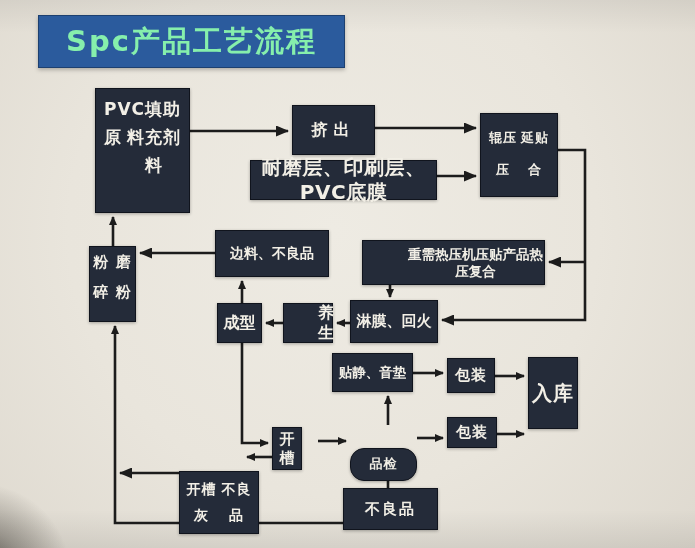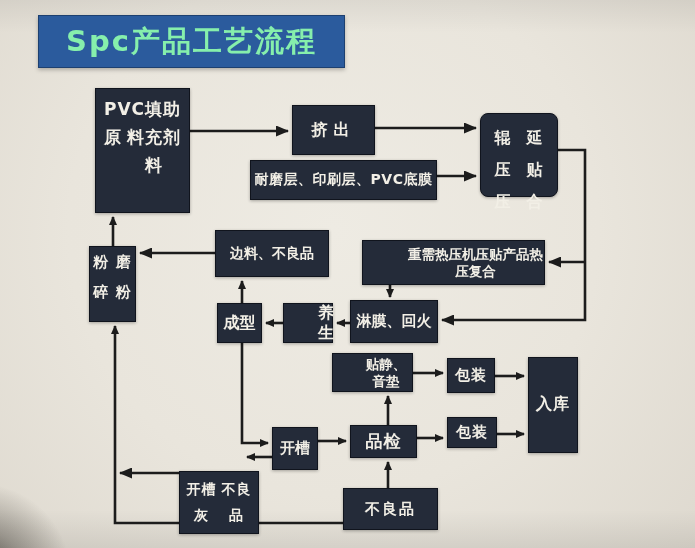--- a/index.html
+++ b/index.html
@@ -26,36 +26,36 @@
     box-shadow:0 1px 3px rgba(0,0,0,.3);
   }
   .col{flex-direction:row;justify-content:center;align-items:stretch;}
   .ln{width:100%;}
   .justify{text-align:justify;text-align-last:justify;-moz-text-align-last:justify;}
   svg.wires{position:absolute;left:0;top:0;pointer-events:none;}
   
   #n-pvc{left:95px;top:88px;width:95px;height:125px;font-size:17px;padding:6px 10px;}
   #n-pvc .ln{line-height:28px;}
   #n-extrusion{left:292px;top:105px;width:83px;height:50px;font-size:16px;letter-spacing:6px;}
-  #n-layers{left:250px;top:160px;width:187px;height:40px;font-size:14px;letter-spacing:0.5px;}
-  #n-calender{left:480px;top:113px;width:78px;height:84px;font-size:16px;padding:8px 6px;border-radius:8px;}
+  #n-layers{left:250px;top:160px;width:187px;height:40px;font-size:20px;letter-spacing:0.5px;}
+  #n-calender{left:480px;top:113px;width:78px;height:84px;font-size:13px;padding:8px 6px;}
   #n-calender .ln{line-height:32px;text-align:center;}
   #n-hotpress{left:362px;top:240px;width:183px;height:45px;font-size:13.5px;letter-spacing:0;padding-left:44px;}
   #n-film{left:350px;top:300px;width:88px;height:43px;font-size:15px;letter-spacing:0;}
   #n-curing{left:283px;top:303px;width:50px;height:40px;font-size:16px;padding-left:37px;}
   #n-forming{left:217px;top:303px;width:45px;height:40px;font-size:16px;letter-spacing:0;}
   #n-edgescrap{left:215px;top:230px;width:114px;height:47px;font-size:14px;letter-spacing:0;}
   #n-grinding{left:89px;top:246px;width:47px;height:76px;font-size:15px;}
   #n-grinding .ln{line-height:30px;text-align:center;}
-  #n-soundpad{left:332px;top:353px;width:81px;height:39px;font-size:13.5px;letter-spacing:0;padding-left:27px;}
+  #n-soundpad{left:332px;top:353px;width:81px;height:39px;font-size:13.5px;letter-spacing:0;}
   #n-pack1{left:447px;top:358px;width:48px;height:35px;font-size:15px;}
   #n-pack2{left:447px;top:417px;width:50px;height:31px;font-size:15px;}
-  #n-warehouse{left:528px;top:357px;width:50px;height:96px;font-size:16px;font-family:Liberation Mono, monospace;}
-  #n-inspection{left:350px;top:425px;width:67px;height:33px;font-size:17px;}
-  #n-grooving{left:272px;top:427px;width:46px;height:43px;font-size:15px;letter-spacing:0;}
+  #n-warehouse{left:528px;top:357px;width:50px;height:72px;font-size:20px;}
+  #n-inspection{left:350px;top:448px;width:67px;height:33px;font-size:13px;border-radius:14px;}
+  #n-grooving{left:272px;top:427px;width:30px;height:43px;font-size:15px;letter-spacing:0;}
   #n-groovescrap{left:179px;top:471px;width:80px;height:63px;font-size:14px;padding:4px;}
   #n-groovescrap .ln{line-height:26px;text-align:center;}
   #n-defective{left:343px;top:488px;width:95px;height:42px;font-size:15px;letter-spacing:2px;}
 </style>
 </head>
 <body>
 
 <div class="stage">
 
   <svg class="wires" width="695" height="548" viewBox="0 0 695 548">

